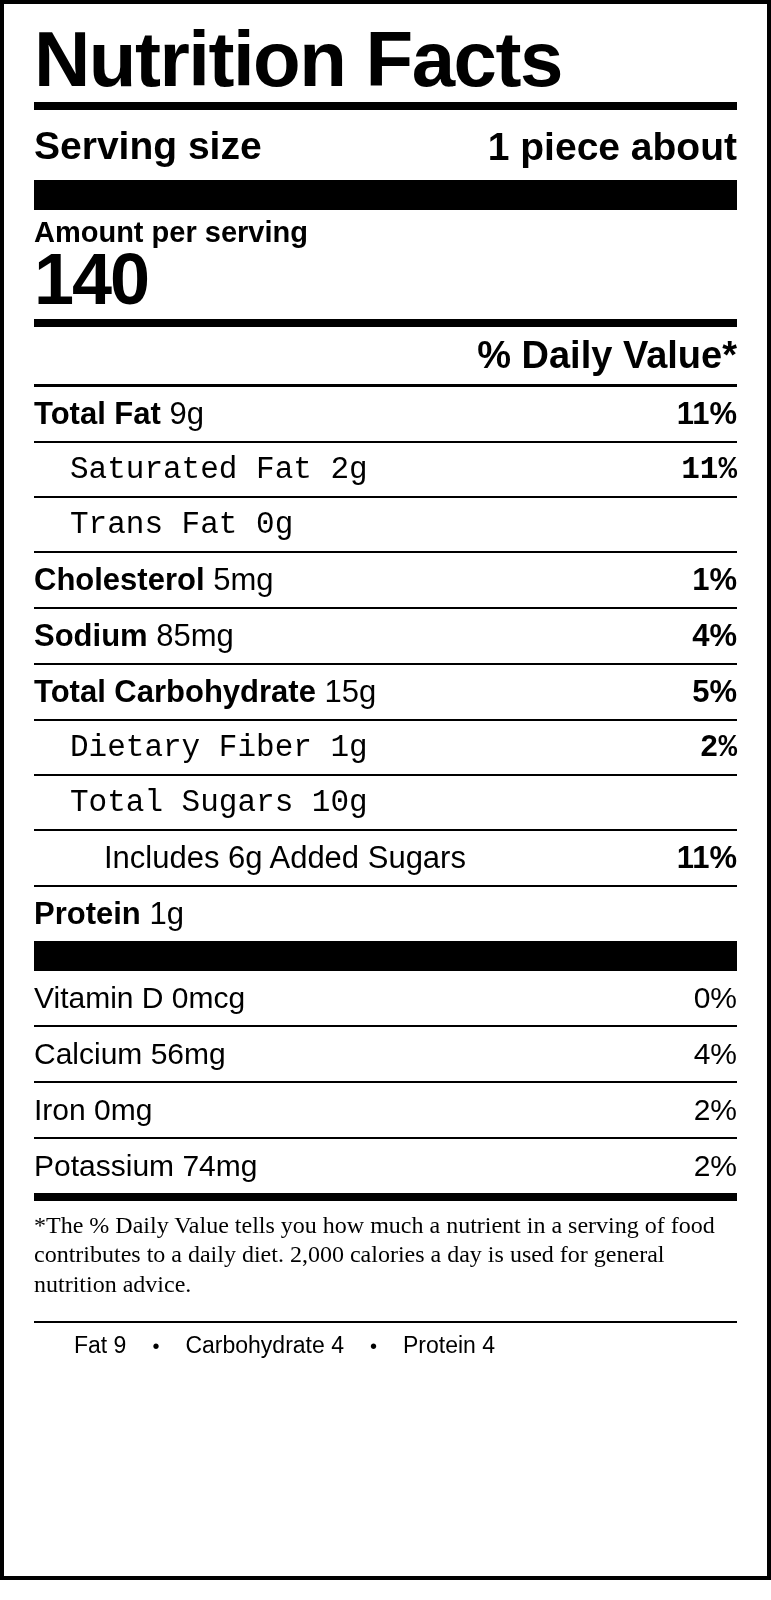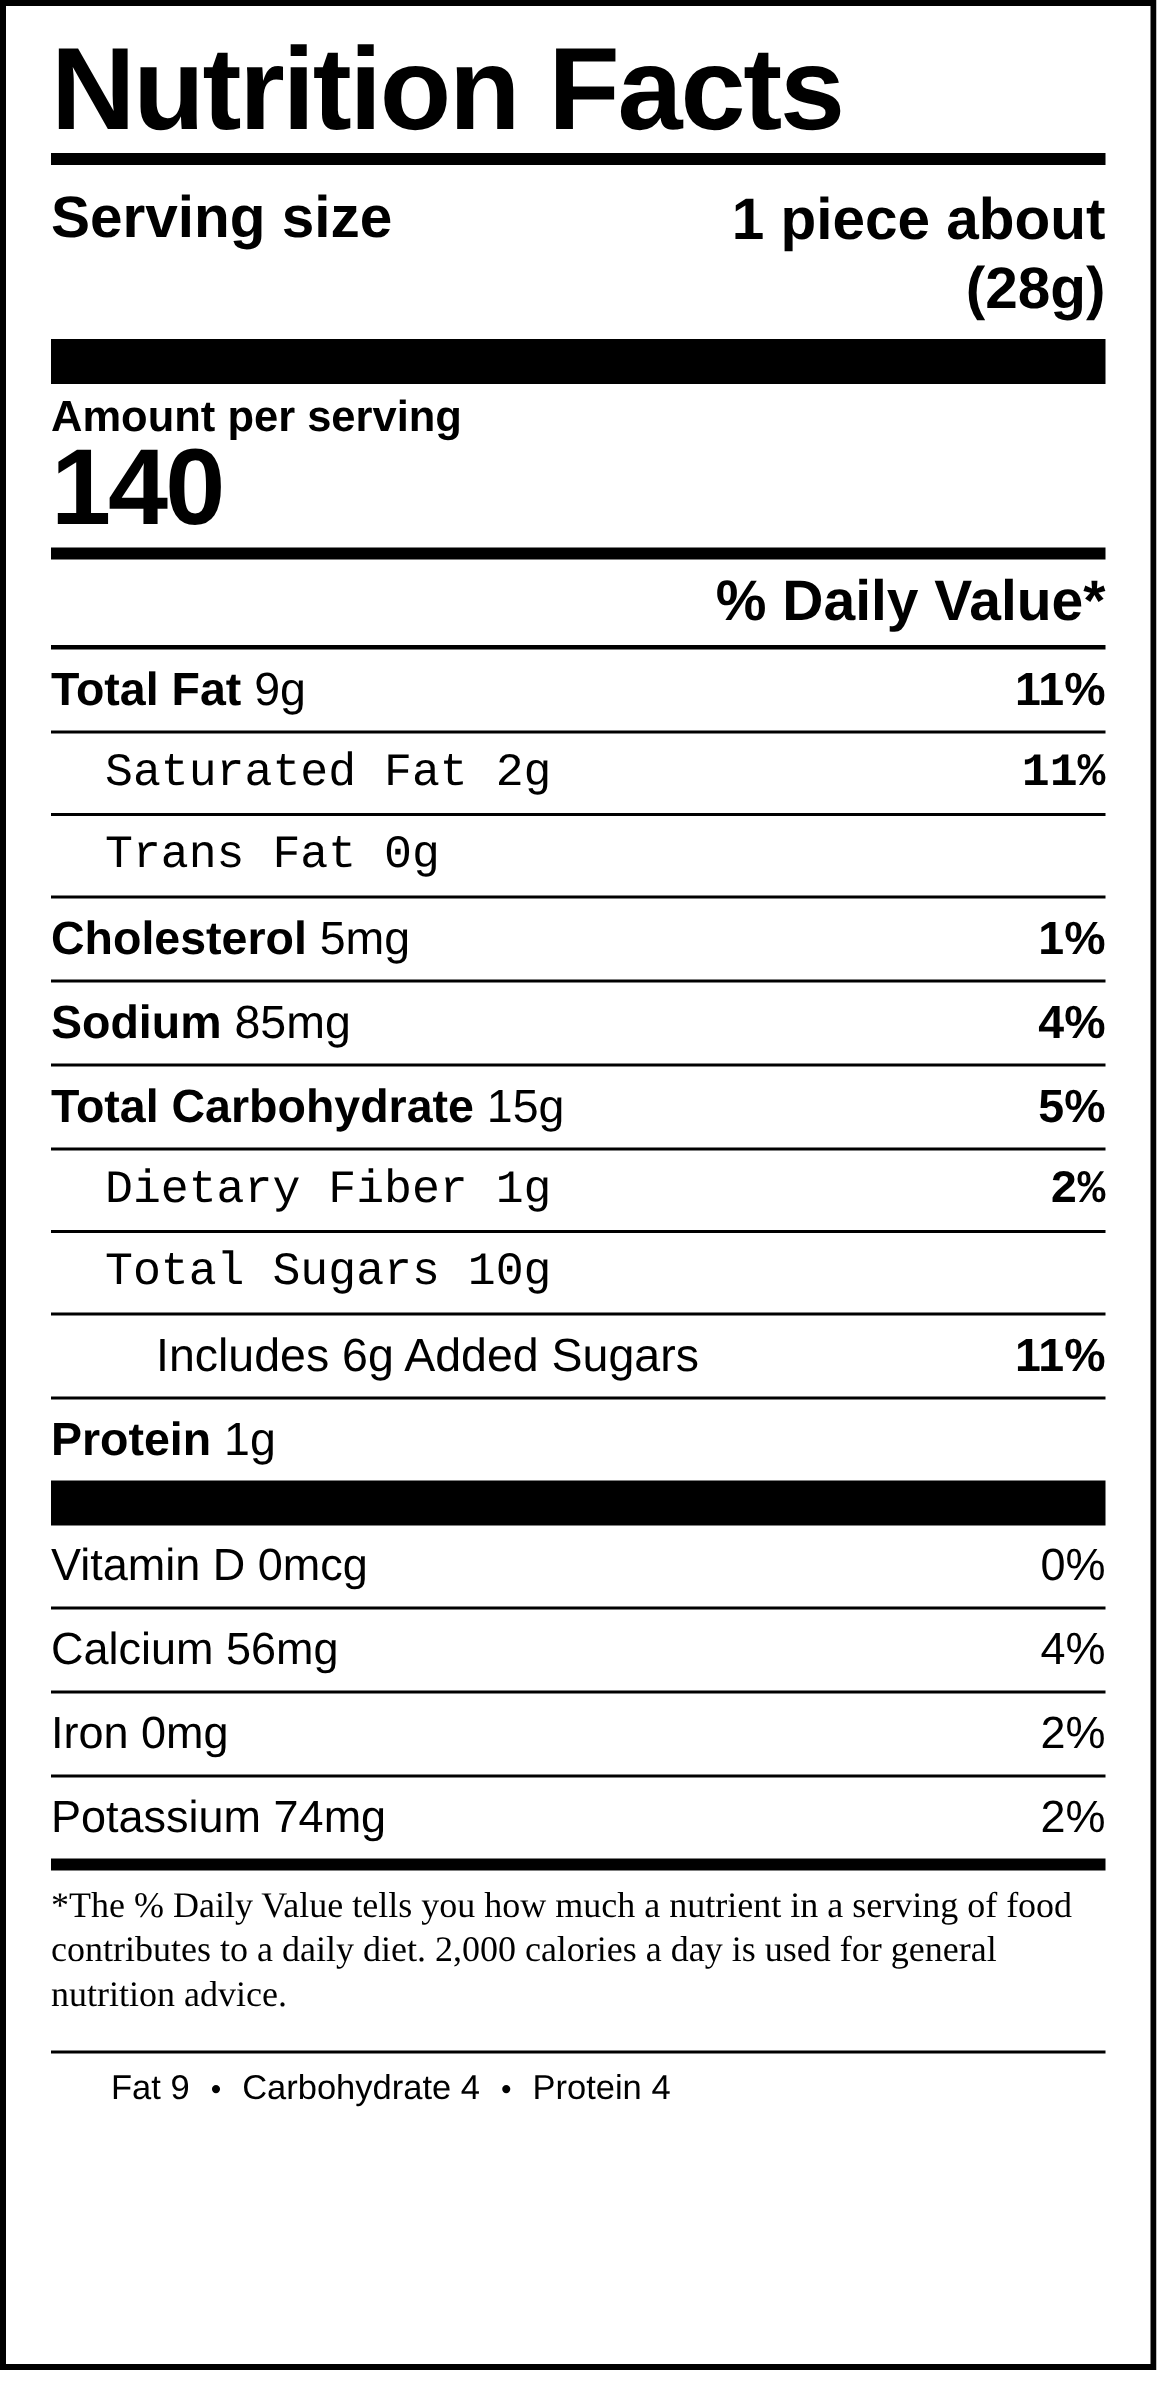--- a/index.html
+++ b/index.html
@@ -129,39 +129,38 @@
     font-family: Liberation Serif, serif;
   }
   .cals-per {
     font-size: 23px;
     line-height: 1.25;
     padding-top: 8px;
   }
   .cals-per .items {
     padding-left: 40px;
     display: flex;
-    gap: 14px;
+    gap: 26px;
     align-items: baseline;
   }
   .dot { font-size: 20px; }
 </style>
 </head>
 <body>
 
 <div class="label">
   <div class="inner">
 
     <div class="title">Nutrition Facts</div>
     <div class="rule-med"></div>
 
     <div class="serving">
       <div class="serving-label">Serving size</div>
       <div class="serving-value">
         <div>1 piece about</div>
-        <div>(28g)</div>
       </div>
     </div>
 
     <div class="rule-thick"></div>
 
     <div class="amount-per">Amount per serving</div>
     <div class="cal-row">
       <div class="cal-num">140</div>
     </div>
 

